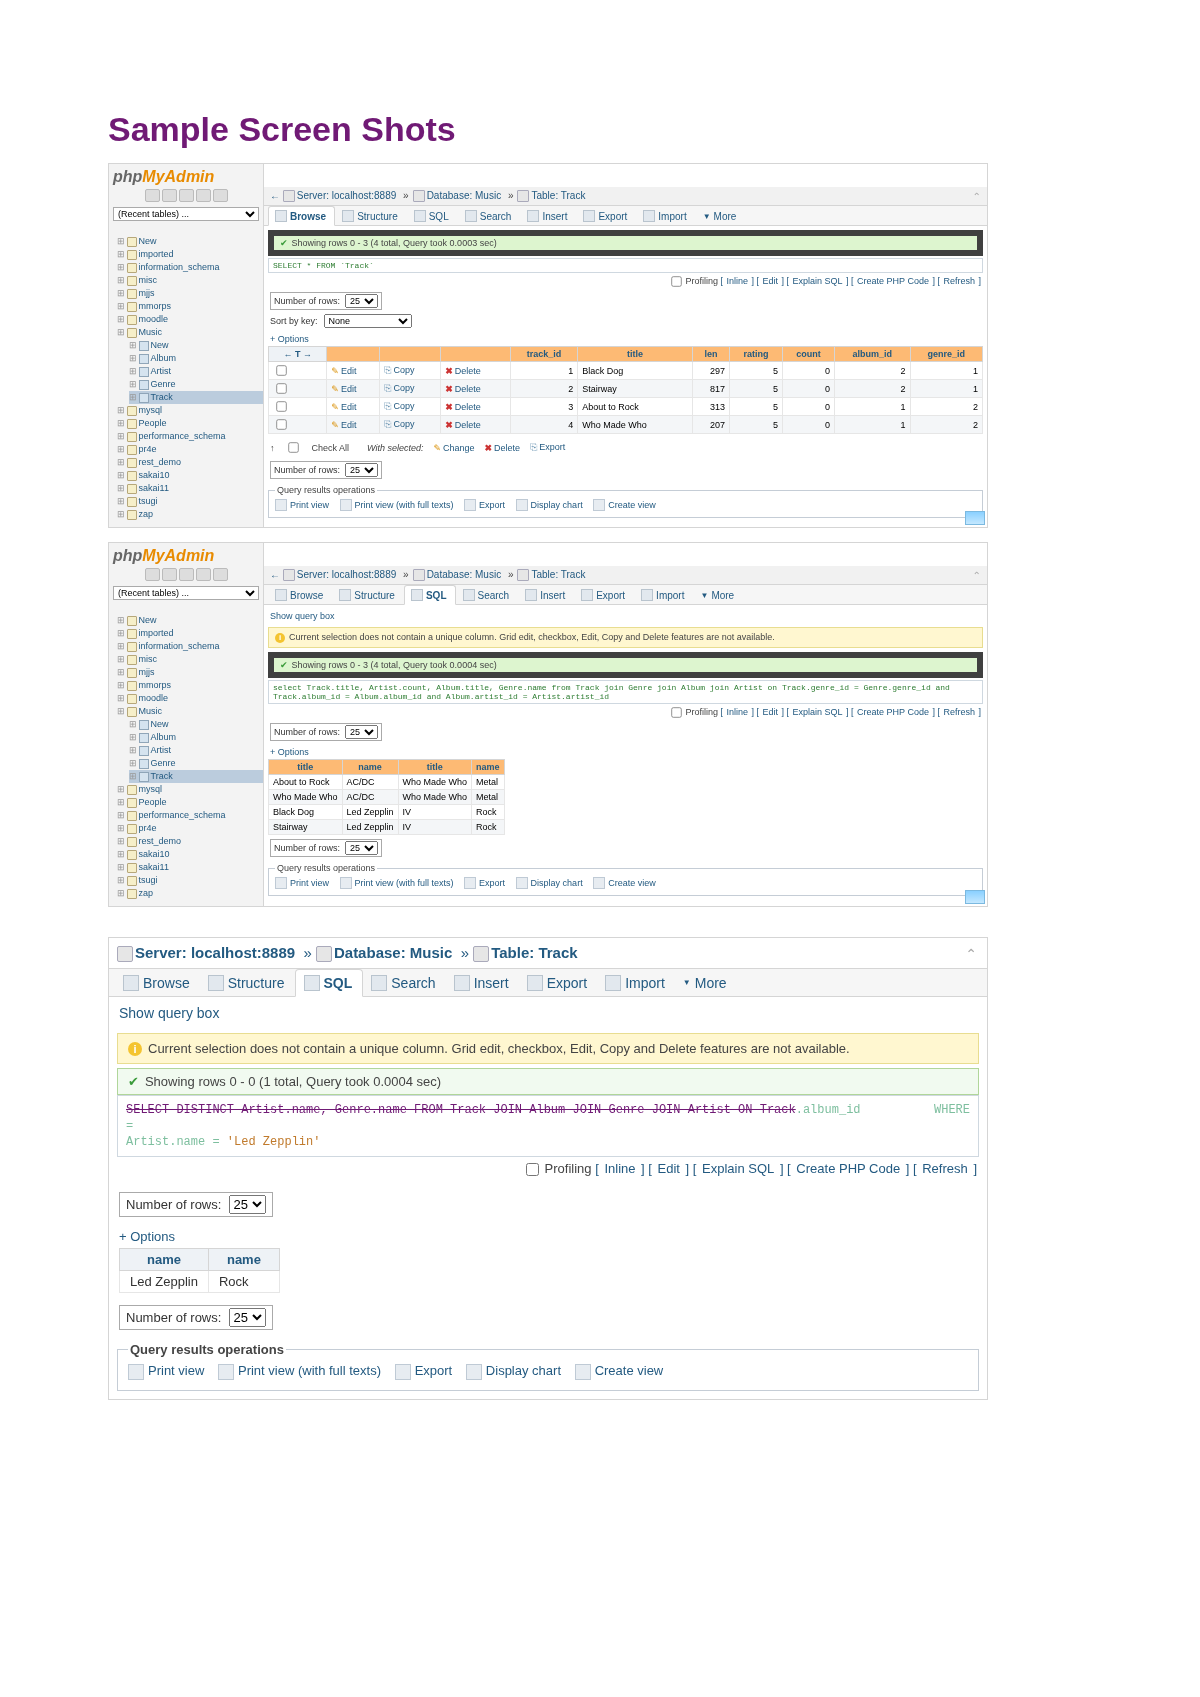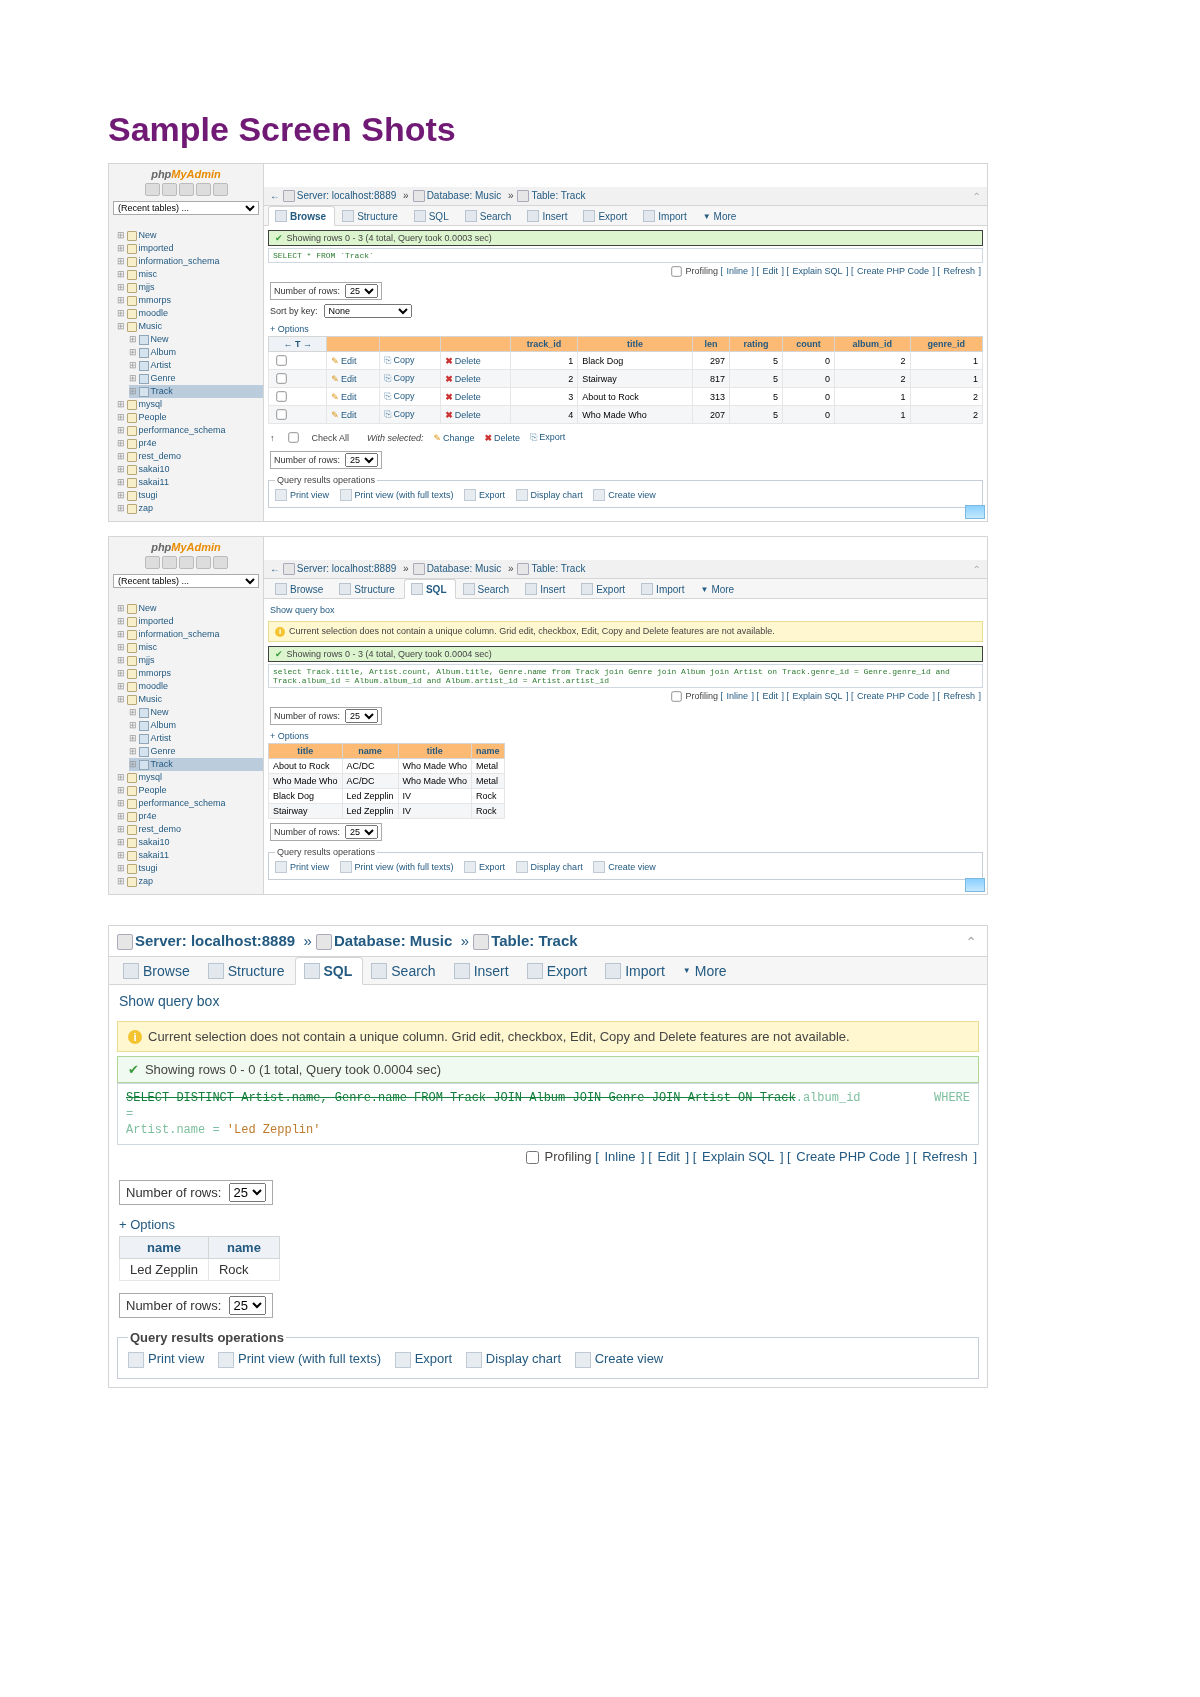--- a/index.html
+++ b/index.html
@@ -1,21 +1,21 @@
 <!DOCTYPE html>
 <html><head>
 <meta charset="utf-8">
 <style>
   body { font-family: Arial, sans-serif; margin:0; padding:0; width:1200px; background:#fff; }
   .doc { padding:110px 108px 40px 108px; }
   h1.page-title { font-size:34px; font-weight:bold; margin:0 0 14px 0; color:#701a75; }
   .screenshot { border:1px solid #d5d5d5; width:878px; margin-bottom:14px; position:relative; background:#f7f8fa; display:flex; }
   .screenshot-inner { display:flex; width:100%; }
   .sidebar { width:146px; border-right:1px solid #d5d5d5; padding:4px 4px 6px 4px; background:#f3f3f3; font-size:9px; }
-  .pma-logo { color:#666; font-weight:bold; font-size:11px; text-align:center; font-style:italic; }
+  .pma-logo { color:#666; font-weight:bold; font-size:16px; font-style:italic; }
   .pma-logo .orange { color:#e88b00; }
   .iconbar { text-align:center; margin:3px 0 3px 0; }
   .iconbar span { display:inline-block; width:13px; height:11px; background:#ddd; border:1px solid #bbb; margin:0 1px; border-radius:2px; }
   .recent-sel { width:100%; font-size:9px; height:14px; border:1px solid #aaa; background:#fff; }
   ul.tree { list-style:none; padding:0 0 0 4px; margin:14px 0 0 0; line-height:13px; color:#235a81; }
   ul.tree li { white-space:nowrap; }
   ul.tree li.sel { background:#bcd; margin-right:-4px; }
   ul.tree .exp { color:#999; margin-right:2px; }
   ul.tree .dbic { display:inline-block; width:8px; height:8px; border:1px solid #b6a77a; background:#f6efc9; margin-right:2px; vertical-align:middle; border-radius:1px;}
   ul.tree .tblic { display:inline-block; width:8px; height:8px; border:1px solid #8fa5b8; background:#d5e3ef; margin-right:2px; vertical-align:middle; }
@@ -23,21 +23,21 @@
   .main { flex:1; background:#fff; position:relative; }
   .breadcrumb { background:#f1f1f1; font-size:10px; color:#235a81; padding:3px 6px; border-bottom:1px solid #d5d5d5; position:relative;margin-top:23px; }
   .breadcrumb .arr { color:#444; margin:0 4px; }
   .breadcrumb .ic { display:inline-block; width:10px; height:10px; border:1px solid #aab; background:#e6e6e6; vertical-align:middle; margin-right:2px; border-radius:1px;}
   .breadcrumb a { color:#235a81; }
   .close-up { position:absolute; right:6px; top:4px; color:#aaa; font-size:10px; }
   .tabs { display:flex; gap:0; background:#f6f6f6; font-size:10px; padding-left:4px; border-bottom:1px solid #d5d5d5; }
   .tab { padding:3px 8px 3px 6px; color:#235a81; border:1px solid transparent; border-bottom:none; display:flex; align-items:center; gap:3px; }
   .tab.selected { background:#fff; border:1px solid #d5d5d5; border-bottom:1px solid #fff; margin-bottom:-1px; border-radius:3px 3px 0 0; font-weight:bold; }
   .tab .tic { display:inline-block; width:10px; height:10px; border:1px solid #b9c4ce; background:#e2e8ee; }
-  .green-bar { background:#ddf5cf; border:1px solid #404040; font-size:9px; color:#444; padding:2px 6px; margin:4px 4px 0 4px; }
+  .green-bar { background:#ddf5cf; border:6px solid #404040; font-size:9px; color:#444; padding:2px 6px; margin:4px 4px 0 4px; }
   .green-bar .chk { color:#3a9b3a; margin-right:4px; }
   .yellow-bar { background:#fff7d0; border:1px solid #e8dd90; font-size:9px; color:#444; padding:4px 6px; margin:4px 4px 0 4px; }
   .yellow-bar .info { display:inline-block; width:10px; height:10px; border-radius:5px; background:#f4c430; color:#fff; font-weight:bold; text-align:center; line-height:10px; font-size:8px; margin-right:4px; }
   .sqlbox { background:#fff; border:1px solid #cfd8e0; font-family:'Courier New',monospace; font-size:8px; color:#2e7d32; margin:2px 4px 0 4px; padding:2px 4px; }
   .linkbar { text-align:right; font-size:9px; color:#235a81; margin:2px 6px 2px 4px; }
   .linkbar .prof { color:#444; }
   .linkbar a { color:#235a81; margin:0 1px; }
   .rowctl { font-size:9px; color:#333; margin:4px 0 2px 6px; display:flex; align-items:center; gap:6px;}
   .rowctl .box { border:1px solid #aaa; padding:1px 3px; display:inline-block;}
   .plus-opt { color:#235a81; font-size:9px; margin:6px 0 2px 6px; }
@@ -63,21 +63,21 @@
   .big .tabs2 { display:flex; font-size:14px; border-bottom:1px solid #d5d5d5; padding-left:6px; background:#f6f6f6;}
   .big .tab2 { padding:5px 10px 5px 8px; color:#235a81; display:flex; align-items:center; gap:4px;}
   .big .tab2.selected { background:#fff; border:1px solid #d5d5d5; border-bottom:1px solid #fff; margin-bottom:-1px; border-radius:4px 4px 0 0; font-weight:bold;}
   .big .tab2 .tic { display:inline-block; width:14px; height:14px; border:1px solid #b9c4ce; background:#e2e8ee;}
   .big .link3 { font-size:14px; margin:8px 10px; display:inline-block;}
   .big .yellow2 { background:#fff7d0; border:1px solid #e8dd90; font-size:13px; color:#444; padding:7px 10px; margin:4px 8px; }
   .big .yellow2 .info2 { display:inline-block; width:14px; height:14px; border-radius:7px; background:#f4c430; color:#fff; font-weight:bold; text-align:center; line-height:14px; font-size:11px; margin-right:6px;}
   .big .green2 { background:#f1faf0; border:1px solid #b0d69a; font-size:13px; color:#444; padding:5px 10px; margin:0 8px; }
   .big .green2 .chk2 { color:#3a9b3a; margin-right:6px; }
   .big .sql2 { font-family:'Courier New',monospace; font-size:12px; color:#7ebf9f; background:#fff; border:1px solid #cfd8e0; margin:0 8px; padding:6px 8px; line-height:16px; white-space:pre-wrap; word-break:break-word; }
-  .big .sql2 .faint { color:#15803d; text-decoration:line-through; }
+  .big .sql2 .faint { color:#701a75; text-decoration:line-through; }
   .big .sql2 .lit { color:#c07a2c; }
   .big .linkbar2 { text-align:right; font-size:13px; padding:4px 10px; }
   .big .linkbar2 a { color:#235a81; margin:0 2px; }
   .big .rowctl2 { font-size:13px; color:#333; margin:12px 10px; }
   .big .rowctl2 .box { border:1px solid #aaa; padding:2px 6px; display:inline-block;}
   .big .plus2 { font-size:13px; color:#235a81; margin:10px 10px 4px 10px;}
   .big table.data2 { border-collapse:collapse; font-size:13px; margin:0 10px 12px 10px;}
   .big table.data2 th { background:#eef2f6; color:#235a81; font-weight:bold; border:1px solid #d5d5d5; padding:3px 18px;}
   .big table.data2 td { border:1px solid #e6e6e6; padding:3px 10px; color:#333;}
   .big fieldset.qops2 { font-size:13px; margin:8px 8px 4px 8px; border:1px solid #c5cdd6; padding:6px 10px 10px 10px; }

